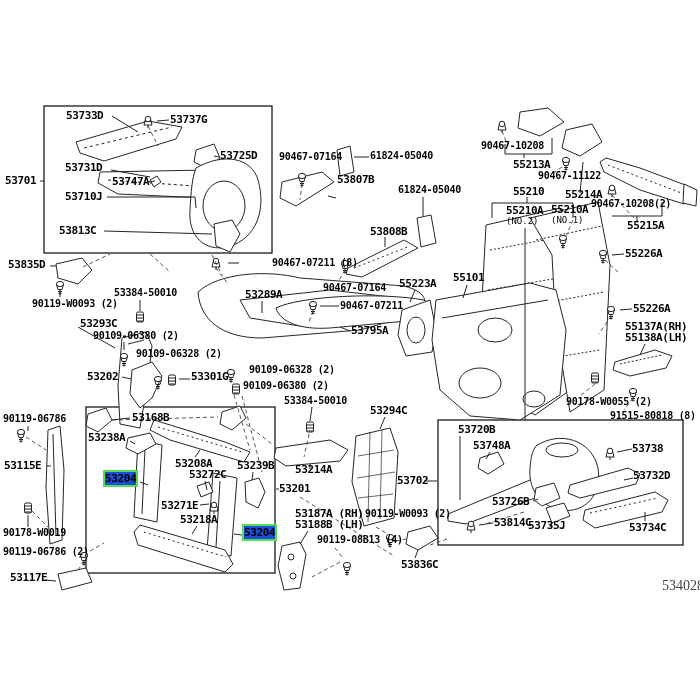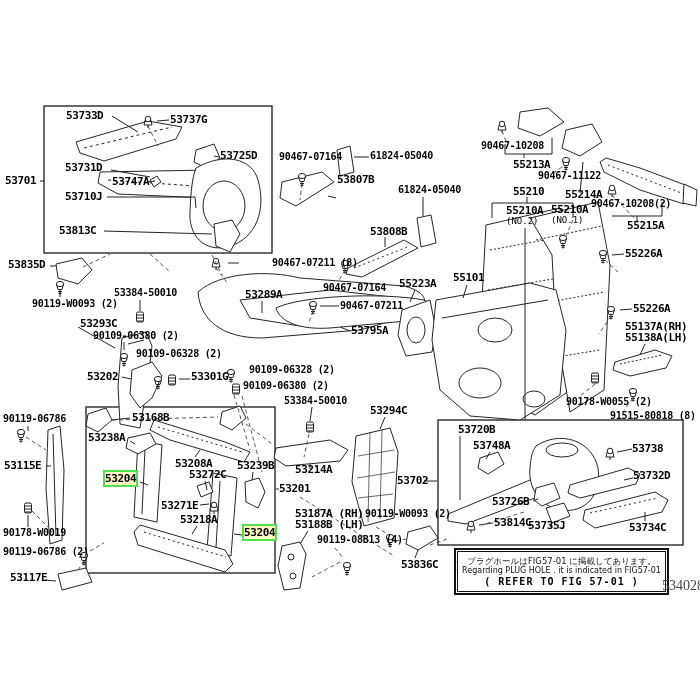--- a/index.html
+++ b/index.html
@@ -4,21 +4,21 @@
 <style>
   html,body{margin:0;padding:0;background:#fff;}
   body{width:700px;height:700px;position:relative;overflow:hidden;
        font-family:"DejaVu Sans Mono","Liberation Mono",monospace;}
   .stage{position:absolute;left:0;top:0;width:700px;height:700px;}
   svg.art{position:absolute;left:0;top:0;}
   .labels{position:absolute;left:0;top:0;width:700px;height:700px;}
   .plabel{position:absolute;font-weight:bold;font-size:11px;line-height:11px;
           color:#000;white-space:nowrap;letter-spacing:-0.4px;}
   .plabel.small{font-size:10px;line-height:9px;letter-spacing:-0.3px;text-align:center;}
-  .plabel.hl span.pn{background:#fef9c3;box-shadow:0 0 0 2px #52e052;}
+  .plabel.hl span.pn{background:#1d4ed8;box-shadow:0 0 0 2px #52e052;}
   .sublabel{font-weight:normal;font-size:9px;line-height:10px;letter-spacing:0;}
   .notebox{position:absolute;left:454px;top:548px;width:211px;height:43px;
            border:2px solid #111;background:#fff;}
   .nb-inner{position:absolute;inset:1px;border:1px solid #111;
             display:flex;flex-direction:column;justify-content:center;
             align-items:center;text-align:center;}
   .nb-jp{font-family:"DejaVu Sans",sans-serif;font-size:8.5px;line-height:10px;color:#111;}
   .nb-en{font-family:"DejaVu Sans",sans-serif;font-size:8px;line-height:10px;color:#111;}
   .nb-ref{font-weight:bold;font-size:10px;line-height:12px;letter-spacing:1px;color:#000;}
   .figid{position:absolute;left:662px;top:578px;font-family:Liberation Serif, serif;
@@ -347,23 +347,16 @@
       <div class="plabel" style="left: 458px; top: 424px;"><span class="pn">53720B</span></div>
       <div class="plabel" style="left: 473px; top: 440px;"><span class="pn">53748A</span></div>
       <div class="plabel" style="left: 632px; top: 443px; text-align: center;"><span class="pn">53738</span></div>
       <div class="plabel" style="left: 633px; top: 470px;"><span class="pn">53732D</span></div>
       <div class="plabel" style="left: 492px; top: 496px;"><span class="pn">53726B</span></div>
       <div class="plabel" style="left: 494px; top: 517px;"><span class="pn">53814C</span></div>
       <div class="plabel" style="left: 528px; top: 520px;"><span class="pn">53735J</span></div>
       <div class="plabel" style="left: 629px; top: 522px;"><span class="pn">53734C</span></div>
     </div>
 
-<div class="notebox">
-  <div class="nb-inner">
-    <div class="nb-jp">プラグホールはFIG57-01 に掲載してあります。</div>
-    <div class="nb-en">Regarding PLUG HOLE . it is indicated in FIG57-01</div>
-    <div class="nb-ref">( REFER TO FIG 57-01 )</div>
-  </div>
+
+<div class="figid">534028</div>
+
 </div>
 
-<div class="figid">534028</div>
-
-</div>
-
 </body></html>

